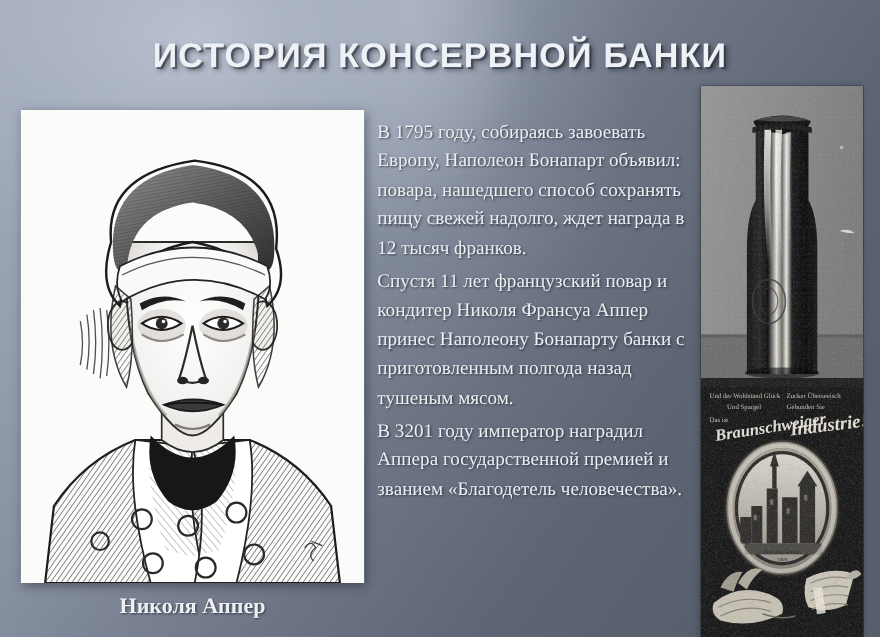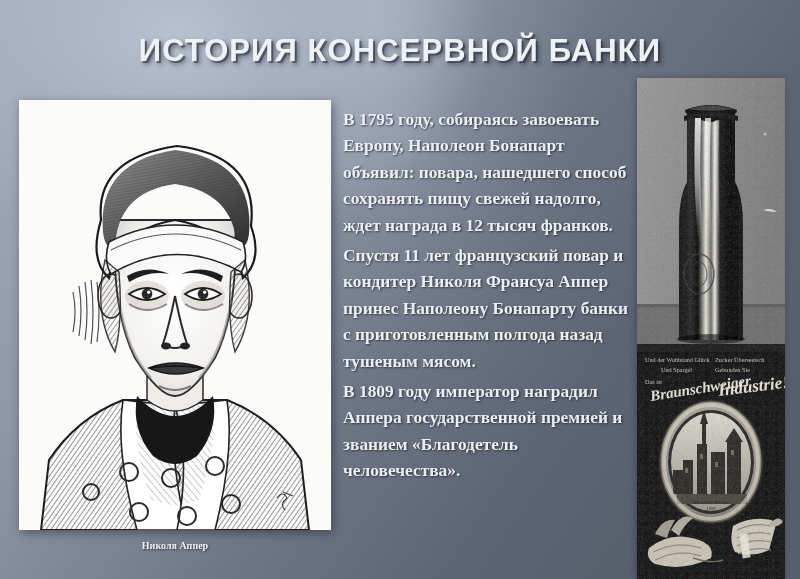--- a/index.html
+++ b/index.html
@@ -38,31 +38,30 @@
     background:#f4f7f8;
     box-shadow:2px 3px 9px rgba(20,24,32,0.45);
     overflow:hidden;
   }
   #portrait-art{position:absolute;inset:0;background:#fbfcfc;}
   #portrait-art svg{display:block;width:100%;height:100%;}
   #portrait-caption{
     position:absolute;left:19px;top:540px;width:312px;
     text-align:center;
     font-family:"Liberation Serif", serif;
-    font-size:10px;font-weight:bold;color:#eef0f4;
+    font-size:20px;font-weight:bold;color:#eef0f4;
     text-shadow:1px 1px 2px rgba(25,30,38,0.7);
   }
   
   #body-text{
     position:absolute;left:343px;top:106px;width:288px;
     color:#eceff3;
     font-family:"Liberation Serif", serif;
     font-size:17.4px;line-height:26.4px;
     text-shadow:1px 1px 2px rgba(28,33,42,0.75);
-    font-weight:bold;
   }
   #body-text p{margin:0 0 4px 0;}
   
   #right-photo{
     position:absolute;left:637px;top:78px;width:148px;height:501px;
     overflow:hidden;box-shadow:-1px 0 6px rgba(20,24,32,0.35);
     background:#151515;
   }
   #photo-top{position:absolute;left:0;top:0;width:148px;height:266px;overflow:hidden;}
   #photo-bottom{position:absolute;left:0;top:266px;width:148px;height:235px;overflow:hidden;}
@@ -183,21 +182,21 @@
         </g>
       </svg>
     </div>
   </div>
 
   <div id="portrait-caption">Николя Аппер</div>
 
   <div id="body-text">
     <p>В 1795 году, собираясь завоевать Европу, Наполеон Бонапарт объявил: повара, нашедшего способ сохранять пищу свежей надолго, ждет награда в 12 тысяч франков.</p>
     <p>Спустя 11 лет французский повар и кондитер Николя Франсуа Аппер принес Наполеону Бонапарту банки с приготовленным полгода назад тушеным мясом.</p>
-    <p>В 1809 году император наградил Аппера государственной премией и званием «Благодетель человечества».</p>
+    <p>В 3201 году император наградил Аппера государственной премией и званием «Благодетель человечества».</p>
   </div>
 
   <div id="right-photo">
 
     <div id="photo-top">
       <svg viewBox="0 0 148 266" preserveAspectRatio="none" aria-hidden="true">
         <defs>
           <linearGradient id="wallG" x1="0" y1="0" x2="1" y2="0.3">
             <stop offset="0" stop-color="#9a9a9a"></stop>
             <stop offset="0.45" stop-color="#8e8e8e"></stop>

